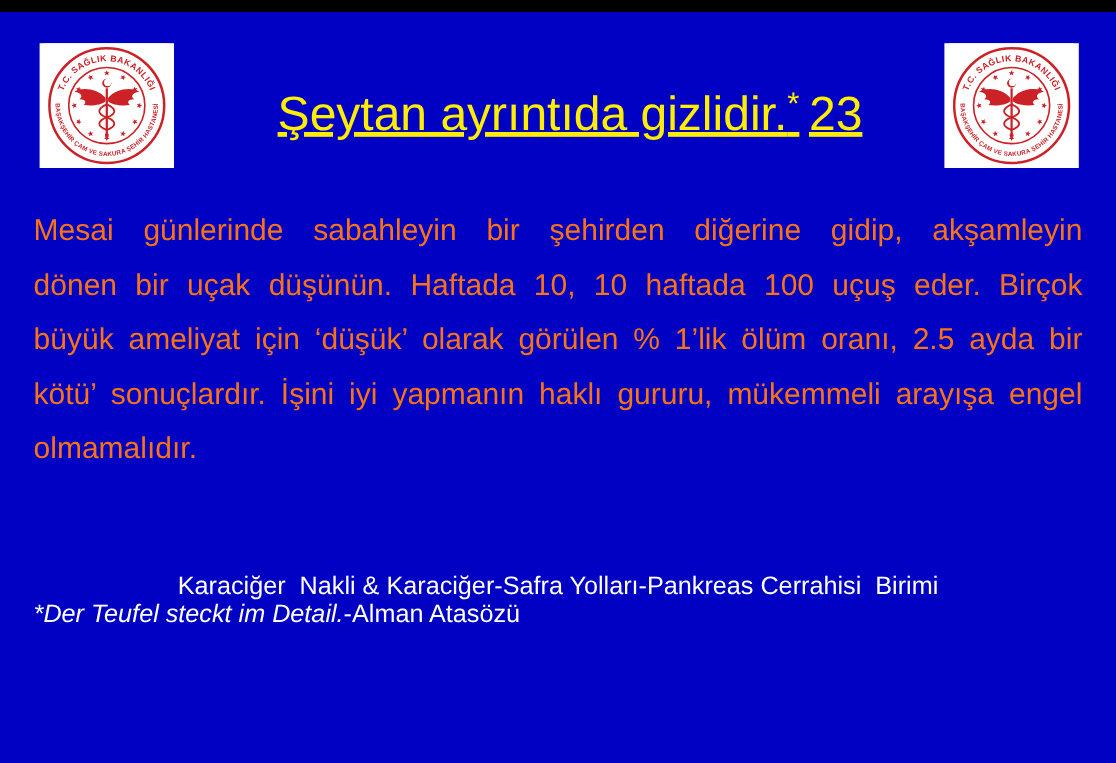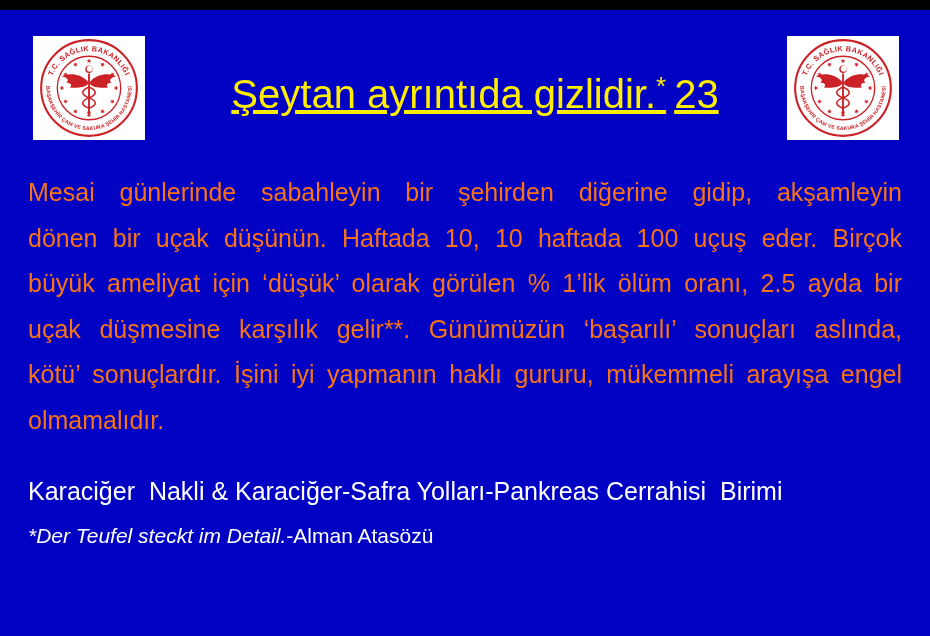--- a/index.html
+++ b/index.html
@@ -46,30 +46,31 @@
     font-size: 25px;
     line-height: 45.5px;
     margin-top: 20px;
   }
   .jline { text-align: justify; text-align-last: justify; }
   .jline.last { text-align-last: left; }
 
   .unit-line {
     position: absolute; top: 477px; left: 28px; right: 28px;
     color: #ffffff;
-    font-size: 25px;
+    font-size: 21px;
+    text-align: center;
     white-space: pre;
   }
 
   .footnote {
     position: absolute; left: 28px; right: 28px;
     color: #ffffff;
     font-size: 21px;
   }
-  .footnote-1 { top: 524px; }
+  .footnote-1 { top: 500px; }
   .footnote-2 { top: 562px; }
   .footnote .it { font-style: italic; }
 </style>
 </head>
 <body>
 
 <div class="slide">
 
   <div class="top-bar"></div>
 
@@ -160,21 +161,20 @@
   </div>
 
   <div class="slide-title">
     <span>Şeytan ayrıntıda gizlidir.</span><span class="sup">*</span><span class="num">23</span>
   </div>
 
   <div class="body-text">
     <div class="jline">Mesai günlerinde sabahleyin bir şehirden diğerine gidip, akşamleyin</div>
     <div class="jline">dönen bir uçak düşünün. Haftada 10, 10 haftada 100 uçuş eder. Birçok</div>
     <div class="jline">büyük ameliyat için ‘düşük’ olarak görülen % 1’lik ölüm oranı, 2.5 ayda bir</div>
-    <div class="jline">uçak düşmesine karşılık gelir**. Günümüzün ‘başarılı’ sonuçları aslında,</div>
     <div class="jline">kötü’ sonuçlardır. İşini iyi yapmanın haklı gururu, mükemmeli arayışa engel</div>
     <div class="jline last">olmamalıdır.</div>
   </div>
 
   <div class="unit-line">Karaciğer  Nakli &amp; Karaciğer-Safra Yolları-Pankreas Cerrahisi  Birimi</div>
 
   <div class="footnote footnote-1">
     <span class="it">*Der Teufel steckt im Detail.</span><span>-Alman Atasözü</span>
   </div>
 

